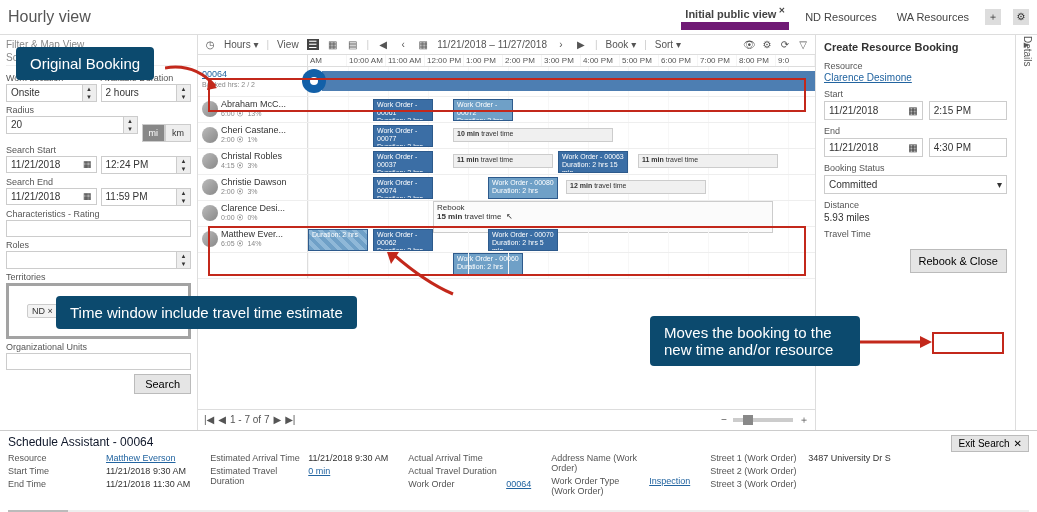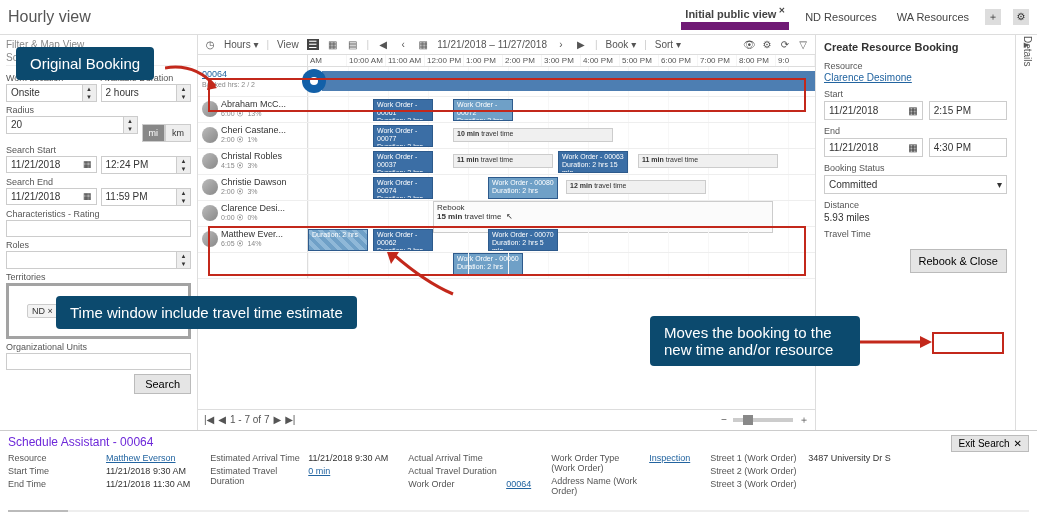--- a/index.html
+++ b/index.html
@@ -96,21 +96,21 @@
   .red-rect { position: absolute; border: 2px solid #c3281b; z-index: 40; pointer-events: none; }
 
   
   .pager { display: flex; align-items: center; padding: 3px 6px; border-top: 1px solid #ddd; font-size: 10px; color: #555; gap: 4px;}
   .pager .zoom { margin-left: auto; display:flex; align-items:center; gap:6px;}
   .pager .slider { width:60px; height:4px; background:#ccc; position:relative;}
   .pager .slider .knob { position:absolute; left:10px; top:-3px; width:10px; height:10px; background:#888;}
 
   
   .details-panel { height: 92px; border-top: 1px solid #ccc; padding: 4px 8px; position: relative; overflow:hidden;}
-  .details-panel h4 { font-size: 12px; font-weight: 400; color: #6d28d9; margin-bottom: 4px; }
+  .details-panel h4 { font-size: 12px; font-weight: 400; color: #0f172a; margin-bottom: 4px; }
   .detail-cols { display: flex; gap: 20px; font-size: 9px; }
   .detail-col { display: flex; flex-direction: column; gap: 3px; }
   .detail-col .drow { display: flex; gap: 6px; }
   .detail-col .dlab { color: #555; width: 92px; }
   .detail-col a { color: #2264a0; text-decoration: underline; }
   .exit-search { position: absolute; right: 8px; top: 4px; background: #e5e5e5; border: 1px solid #bbb; padding: 2px 6px; font-size: 10px; cursor: pointer; display:flex; gap:4px; align-items:center;}
   .bottom-scroll { position:absolute; left:8px; right:8px; bottom:2px; height:10px; background:#eee;}
   .bottom-scroll .thumb { width:60px; height:100%; background:#bbb;}
 
   svg.arrow { position:absolute; z-index:49; pointer-events:none;}
@@ -499,26 +499,26 @@
           <div class="dlab">Actual Travel Duration</div>
           <span></span>
         </div>
       <div class="drow">
           <div class="dlab">Work Order</div>
           <a>00064</a>
         </div>
     </div>
     <div class="detail-col">
       <div class="drow">
+          <div class="dlab">Address Name (Work Order)</div>
+          <span></span>
+        </div>
+      <div class="drow">
           <div class="dlab">Work Order Type (Work Order)</div>
           <a>Inspection</a>
-        </div>
-      <div class="drow">
-          <div class="dlab">Address Name (Work Order)</div>
-          <span></span>
         </div>
     </div>
     <div class="detail-col">
       <div class="drow">
           <div class="dlab">Street 1 (Work Order)</div>
           <span>3487 University Dr S</span>
         </div>
       <div class="drow">
           <div class="dlab">Street 2 (Work Order)</div>
           <span></span>

